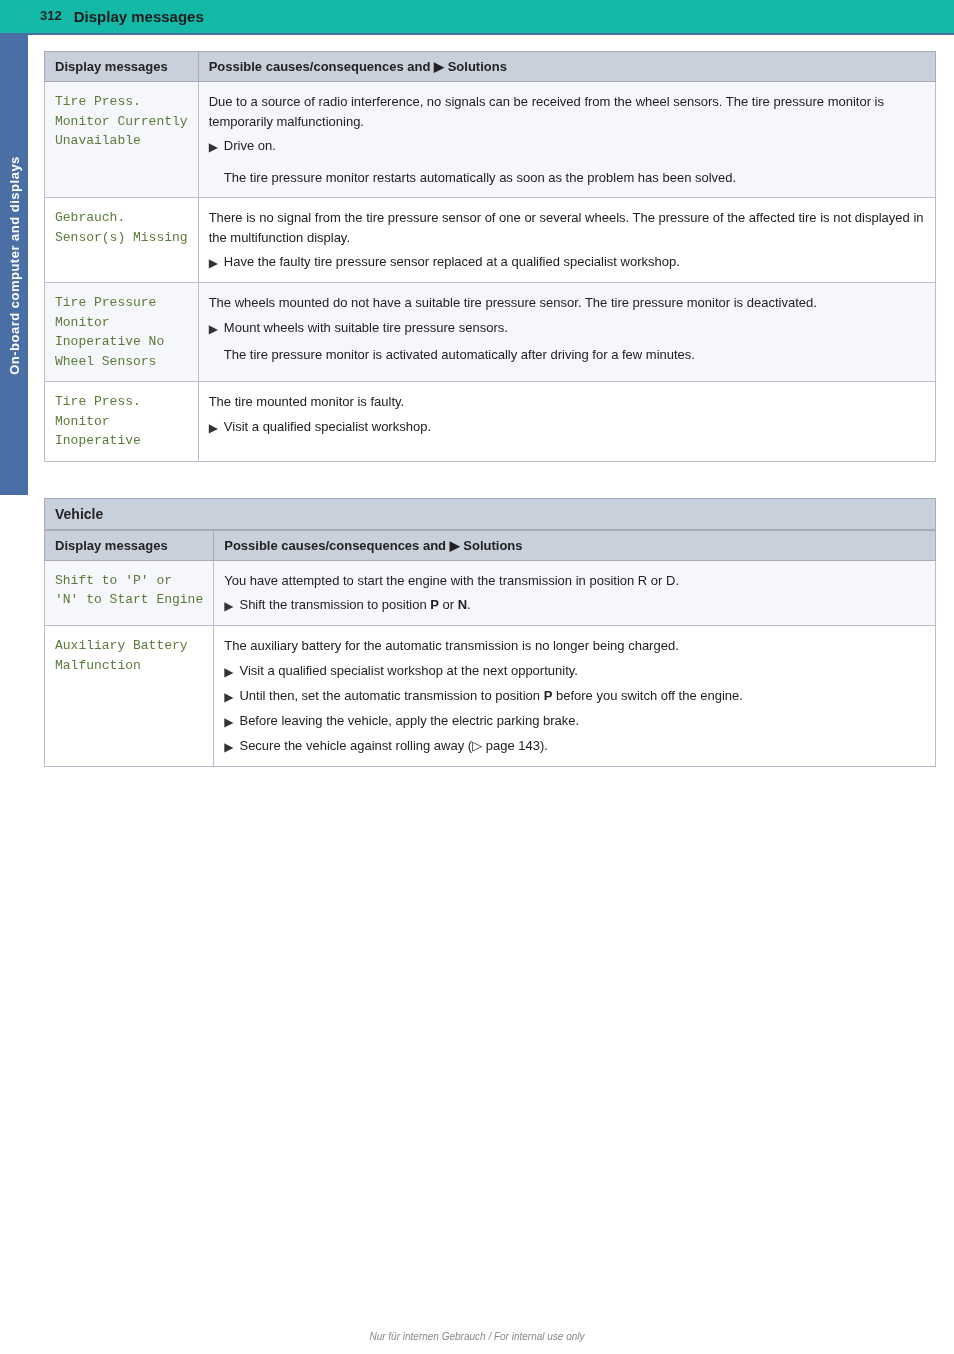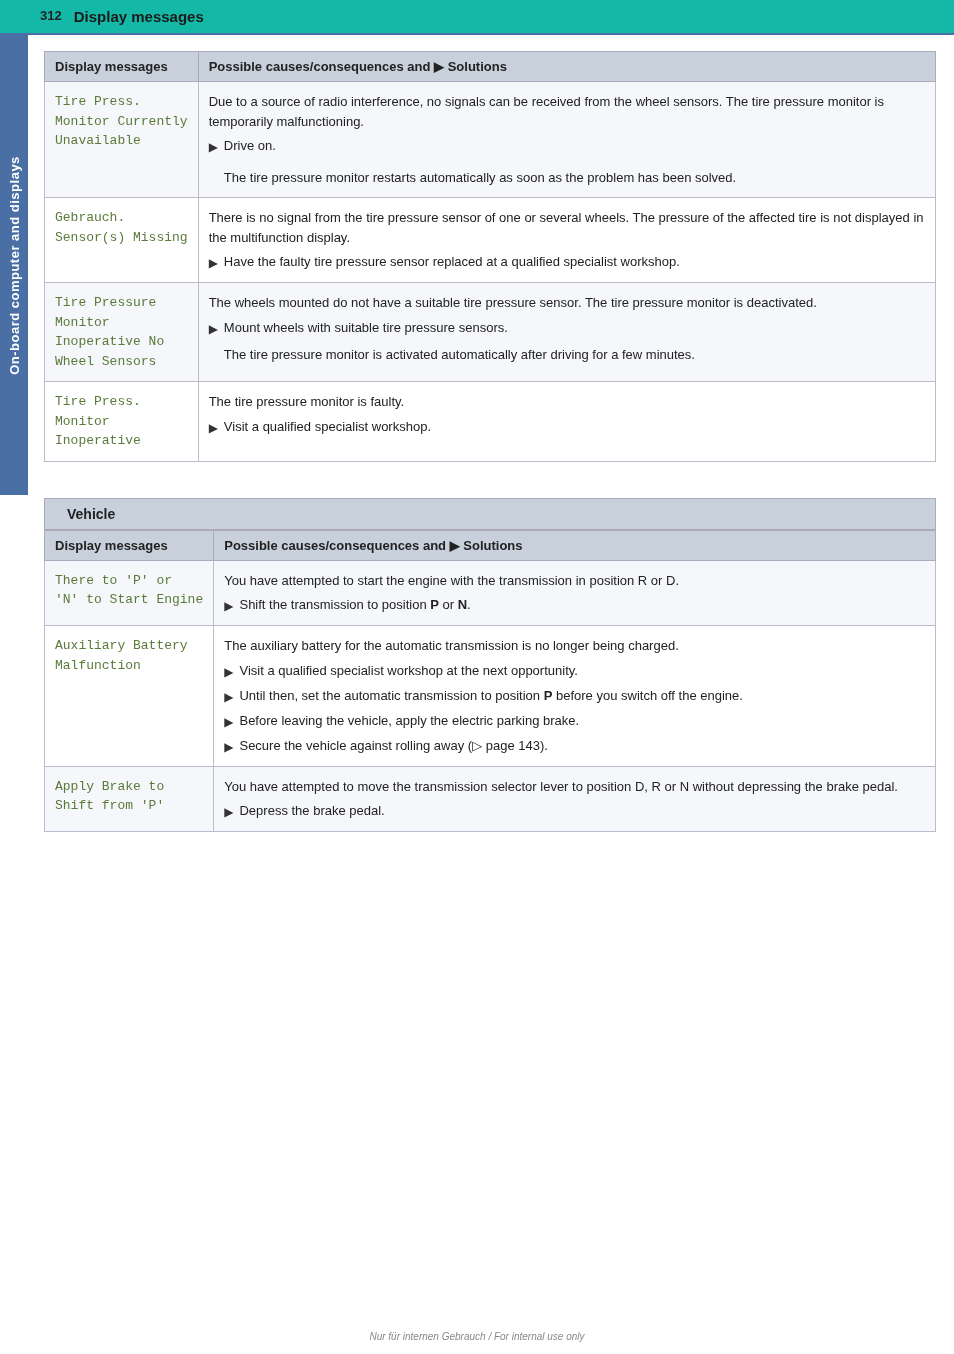--- a/index.html
+++ b/index.html
@@ -114,21 +114,21 @@
     }
     .bullet-text {
       flex: 1;
     }
 
     
     .vehicle-header {
       background: #c8d0dc;
       font-weight: bold;
       font-size: 14px;
-      padding: 7px 22px;
+      padding: 7px 10px;
       border: 1px solid #aab;
       margin-bottom: 0;
     }
 
     
     .page-footer {
       position: absolute;
       bottom: 12px;
       left: 0;
       right: 0;
@@ -194,21 +194,21 @@
               <span class="bullet-arrow">▶</span>
               <div class="bullet-text">Mount wheels with suitable tire pressure sensors.<div style="margin-top: 8px;">The tire pressure monitor is activated automatically after driving for a few minutes.</div></div>
             </div>
           </td>
         </tr>
         <tr>
           <td class="display-msg-cell" style="white-space: pre;">Tire Press.
 Monitor
 Inoperative</td>
           <td class="causes-cell">
-            <div>The tire pressure monitor is faulty.</div>
+            <div>The tire mounted monitor is faulty.</div>
             <div class="bullet-item">
               <span class="bullet-arrow">▶</span>
               <div class="bullet-text">Visit a qualified specialist workshop.</div>
             </div>
           </td>
         </tr>
       </tbody>
   </table>
 
   <div style="height:12px;"></div>
@@ -217,21 +217,21 @@
 
   <table class="section-table">
     <thead>
       <tr>
         <th>Display messages</th>
         <th>Possible causes/consequences and ▶ Solutions</th>
       </tr>
     </thead>
     <tbody id="vehicle-tbody">
     <tr>
-          <td class="display-msg-cell" style="white-space: pre;">There to 'P' or
+          <td class="display-msg-cell" style="white-space: pre;">Shift to 'P' or
 'N' to Start Engine</td>
           <td class="causes-cell">
             <div>You have attempted to start the engine with the transmission in position R or D.</div>
             <div class="bullet-item">
               <span class="bullet-arrow">▶</span>
               <div class="bullet-text">Shift the transmission to position <strong>P</strong> or <strong>N</strong>.</div>
             </div>
           </td>
         </tr>
         <tr>
@@ -250,29 +250,18 @@
             <div class="bullet-item">
               <span class="bullet-arrow">▶</span>
               <div class="bullet-text">Before leaving the vehicle, apply the electric parking brake.</div>
             </div>
             <div class="bullet-item">
               <span class="bullet-arrow">▶</span>
               <div class="bullet-text">Secure the vehicle against rolling away (▷ page 143).</div>
             </div>
           </td>
         </tr>
-        <tr>
-          <td class="display-msg-cell" style="white-space: pre;">Apply Brake to
-Shift from 'P'</td>
-          <td class="causes-cell">
-            <div>You have attempted to move the transmission selector lever to position D, R or N without depressing the brake pedal.</div>
-            <div class="bullet-item">
-              <span class="bullet-arrow">▶</span>
-              <div class="bullet-text">Depress the brake pedal.</div>
-            </div>
-          </td>
-        </tr>
       </tbody>
   </table>
 
 </div>
 
 <div class="page-footer">Nur für internen Gebrauch / For internal use only</div>
 
 </body></html>

